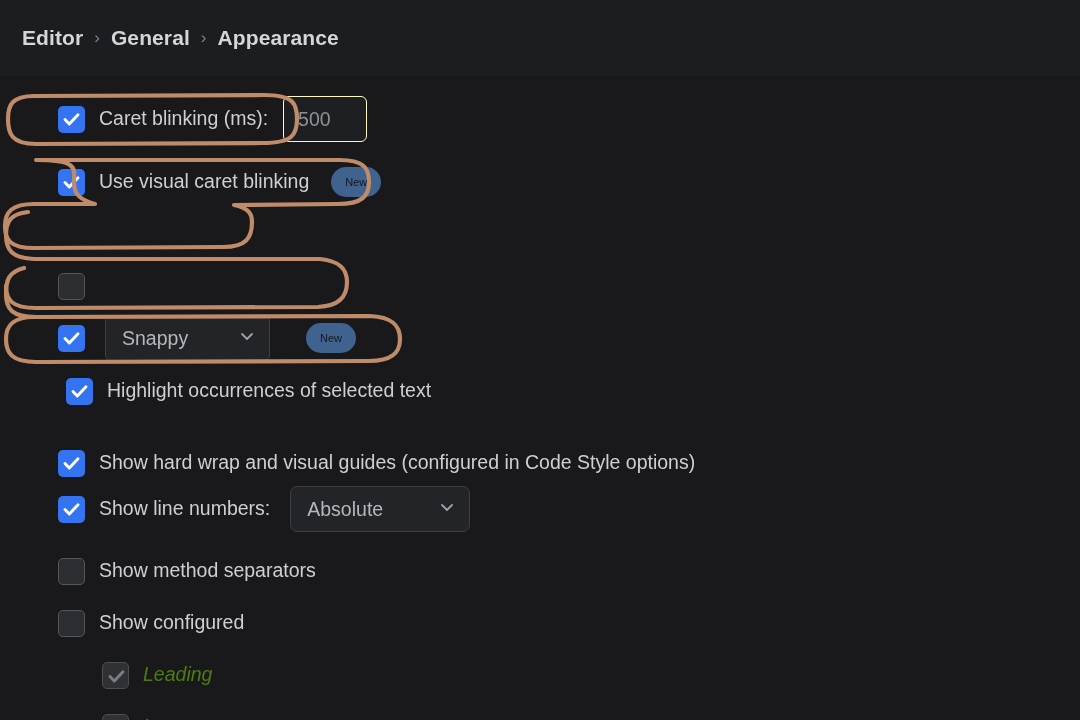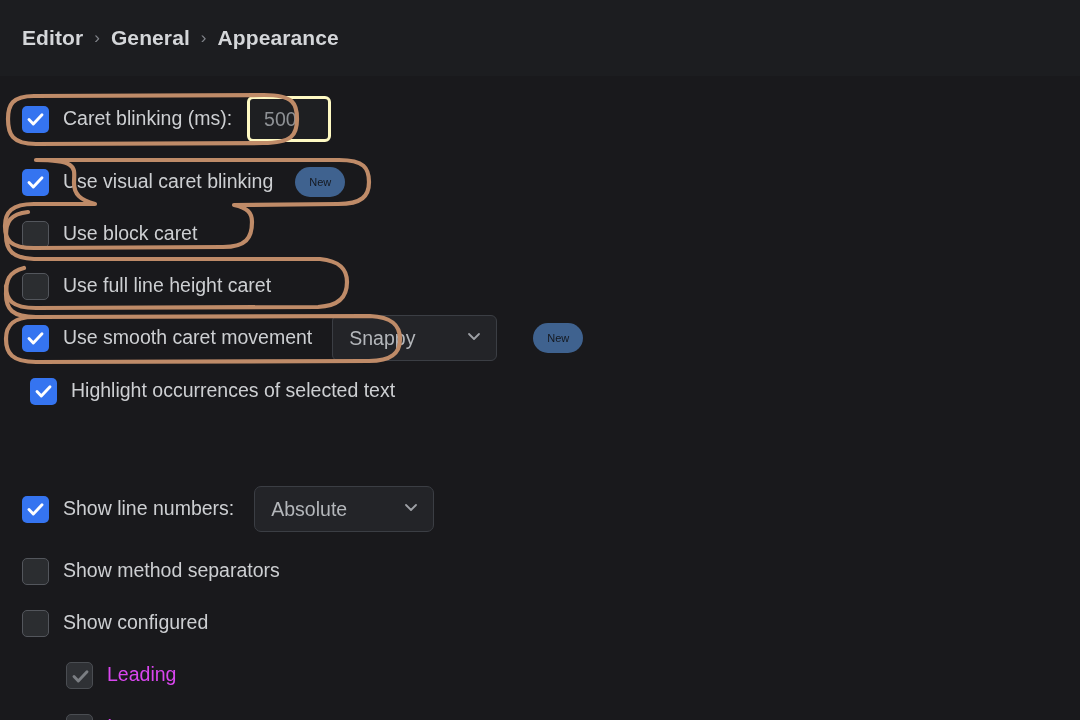--- a/index.html
+++ b/index.html
@@ -65,20 +65,21 @@
     height: 644px;
     background: #19191c;
   }
 
   .row {
     position: absolute;
     display: flex;
     align-items: center;
     height: 38px;
     white-space: nowrap;
+    margin-left: 36px;
   }
 
   
   .cb {
     position: relative;
     width: 27px;
     height: 27px;
     border-radius: 5px;
     flex: 0 0 auto;
   }
@@ -94,27 +95,27 @@
     border: 1px solid #4a4d52;
   }
   .cb svg { position: absolute; left: 0; top: 0; }
 
   .label {
     font-size: 19.5px;
     color: #cdcfd2;
     margin-left: 14px;
     line-height: 1;
   }
-  .label.dim { color: #d946ef; }
+  .label.dim { color: #4d7c0f; font-style: italic; }
 
   
   .textfield {
     height: 46px;
     background: #1e1f22;
-    border: 3px solid #fef9c3;
+    border: 1px solid #fef9c3;
     border-radius: 6px;
     display: flex;
     align-items: center;
     padding: 0 14px;
     font-size: 19.5px;
     color: #8e9195;
   }
 
   
   .combo {
@@ -182,50 +183,52 @@
       </div>
       <div class="row" style="left: 22px; top: 87px;">
         <span class="cb checked">
           <svg width="27" height="27" viewBox="0 0 27 27">
             <path d="M7 13.6 L11.3 18 L20 8.8" fill="none" stroke="#ffffff" stroke-width="2.9" stroke-linecap="round" stroke-linejoin="round"></path>
           </svg>
         </span>
         <span class="label">Use visual caret blinking</span>
         <span class="badge" style="margin-left: 22px;">New</span>
       </div>
-      <div class="row" style="left: 22px; top: 139px;">
-        <span class="cb unchecked"></span>
-        <span class="label">Use block caret</span>
-      </div>
       <div class="row" style="left: 22px; top: 191px;">
         <span class="cb unchecked"></span>
-        <span class="label">Use full line height caret</span>
       </div>
       <div class="row" style="left: 22px; top: 243px;">
         <span class="cb checked">
           <svg width="27" height="27" viewBox="0 0 27 27">
             <path d="M7 13.6 L11.3 18 L20 8.8" fill="none" stroke="#ffffff" stroke-width="2.9" stroke-linecap="round" stroke-linejoin="round"></path>
           </svg>
         </span>
-        <span class="label">Use smooth caret movement</span>
         <span class="combo" style="margin-left: 20px; min-width: 165px;">
           <span>Snappy</span>
           <span class="chevron"><svg width="18" height="18" viewBox="0 0 18 18">
               <path d="M4 7 L9 12 L14 7" fill="none" stroke="#9ea1a6" stroke-width="1.8" stroke-linecap="round" stroke-linejoin="round"></path>
             </svg></span>
         </span>
         <span class="badge" style="margin-left: 36px;">New</span>
       </div>
       <div class="row" style="left: 22px; top: 296px; padding-left: 8px;">
         <span class="cb checked">
           <svg width="27" height="27" viewBox="0 0 27 27">
             <path d="M7 13.6 L11.3 18 L20 8.8" fill="none" stroke="#ffffff" stroke-width="2.9" stroke-linecap="round" stroke-linejoin="round"></path>
           </svg>
         </span>
         <span class="label">Highlight occurrences of selected text</span>
+      </div>
+      <div class="row" style="left: 22px; top: 368px;">
+        <span class="cb checked">
+          <svg width="27" height="27" viewBox="0 0 27 27">
+            <path d="M7 13.6 L11.3 18 L20 8.8" fill="none" stroke="#ffffff" stroke-width="2.9" stroke-linecap="round" stroke-linejoin="round"></path>
+          </svg>
+        </span>
+        <span class="label">Show hard wrap and visual guides (configured in Code Style options)</span>
       </div>
       <div class="row" style="left: 22px; top: 414px; text-align: center;">
         <span class="cb checked">
           <svg width="27" height="27" viewBox="0 0 27 27">
             <path d="M7 13.6 L11.3 18 L20 8.8" fill="none" stroke="#ffffff" stroke-width="2.9" stroke-linecap="round" stroke-linejoin="round"></path>
           </svg>
         </span>
         <span class="label">Show line numbers:</span>
         <span class="combo" style="margin-left: 20px; min-width: 180px; border-radius: 7px;">
           <span>Absolute</span>

